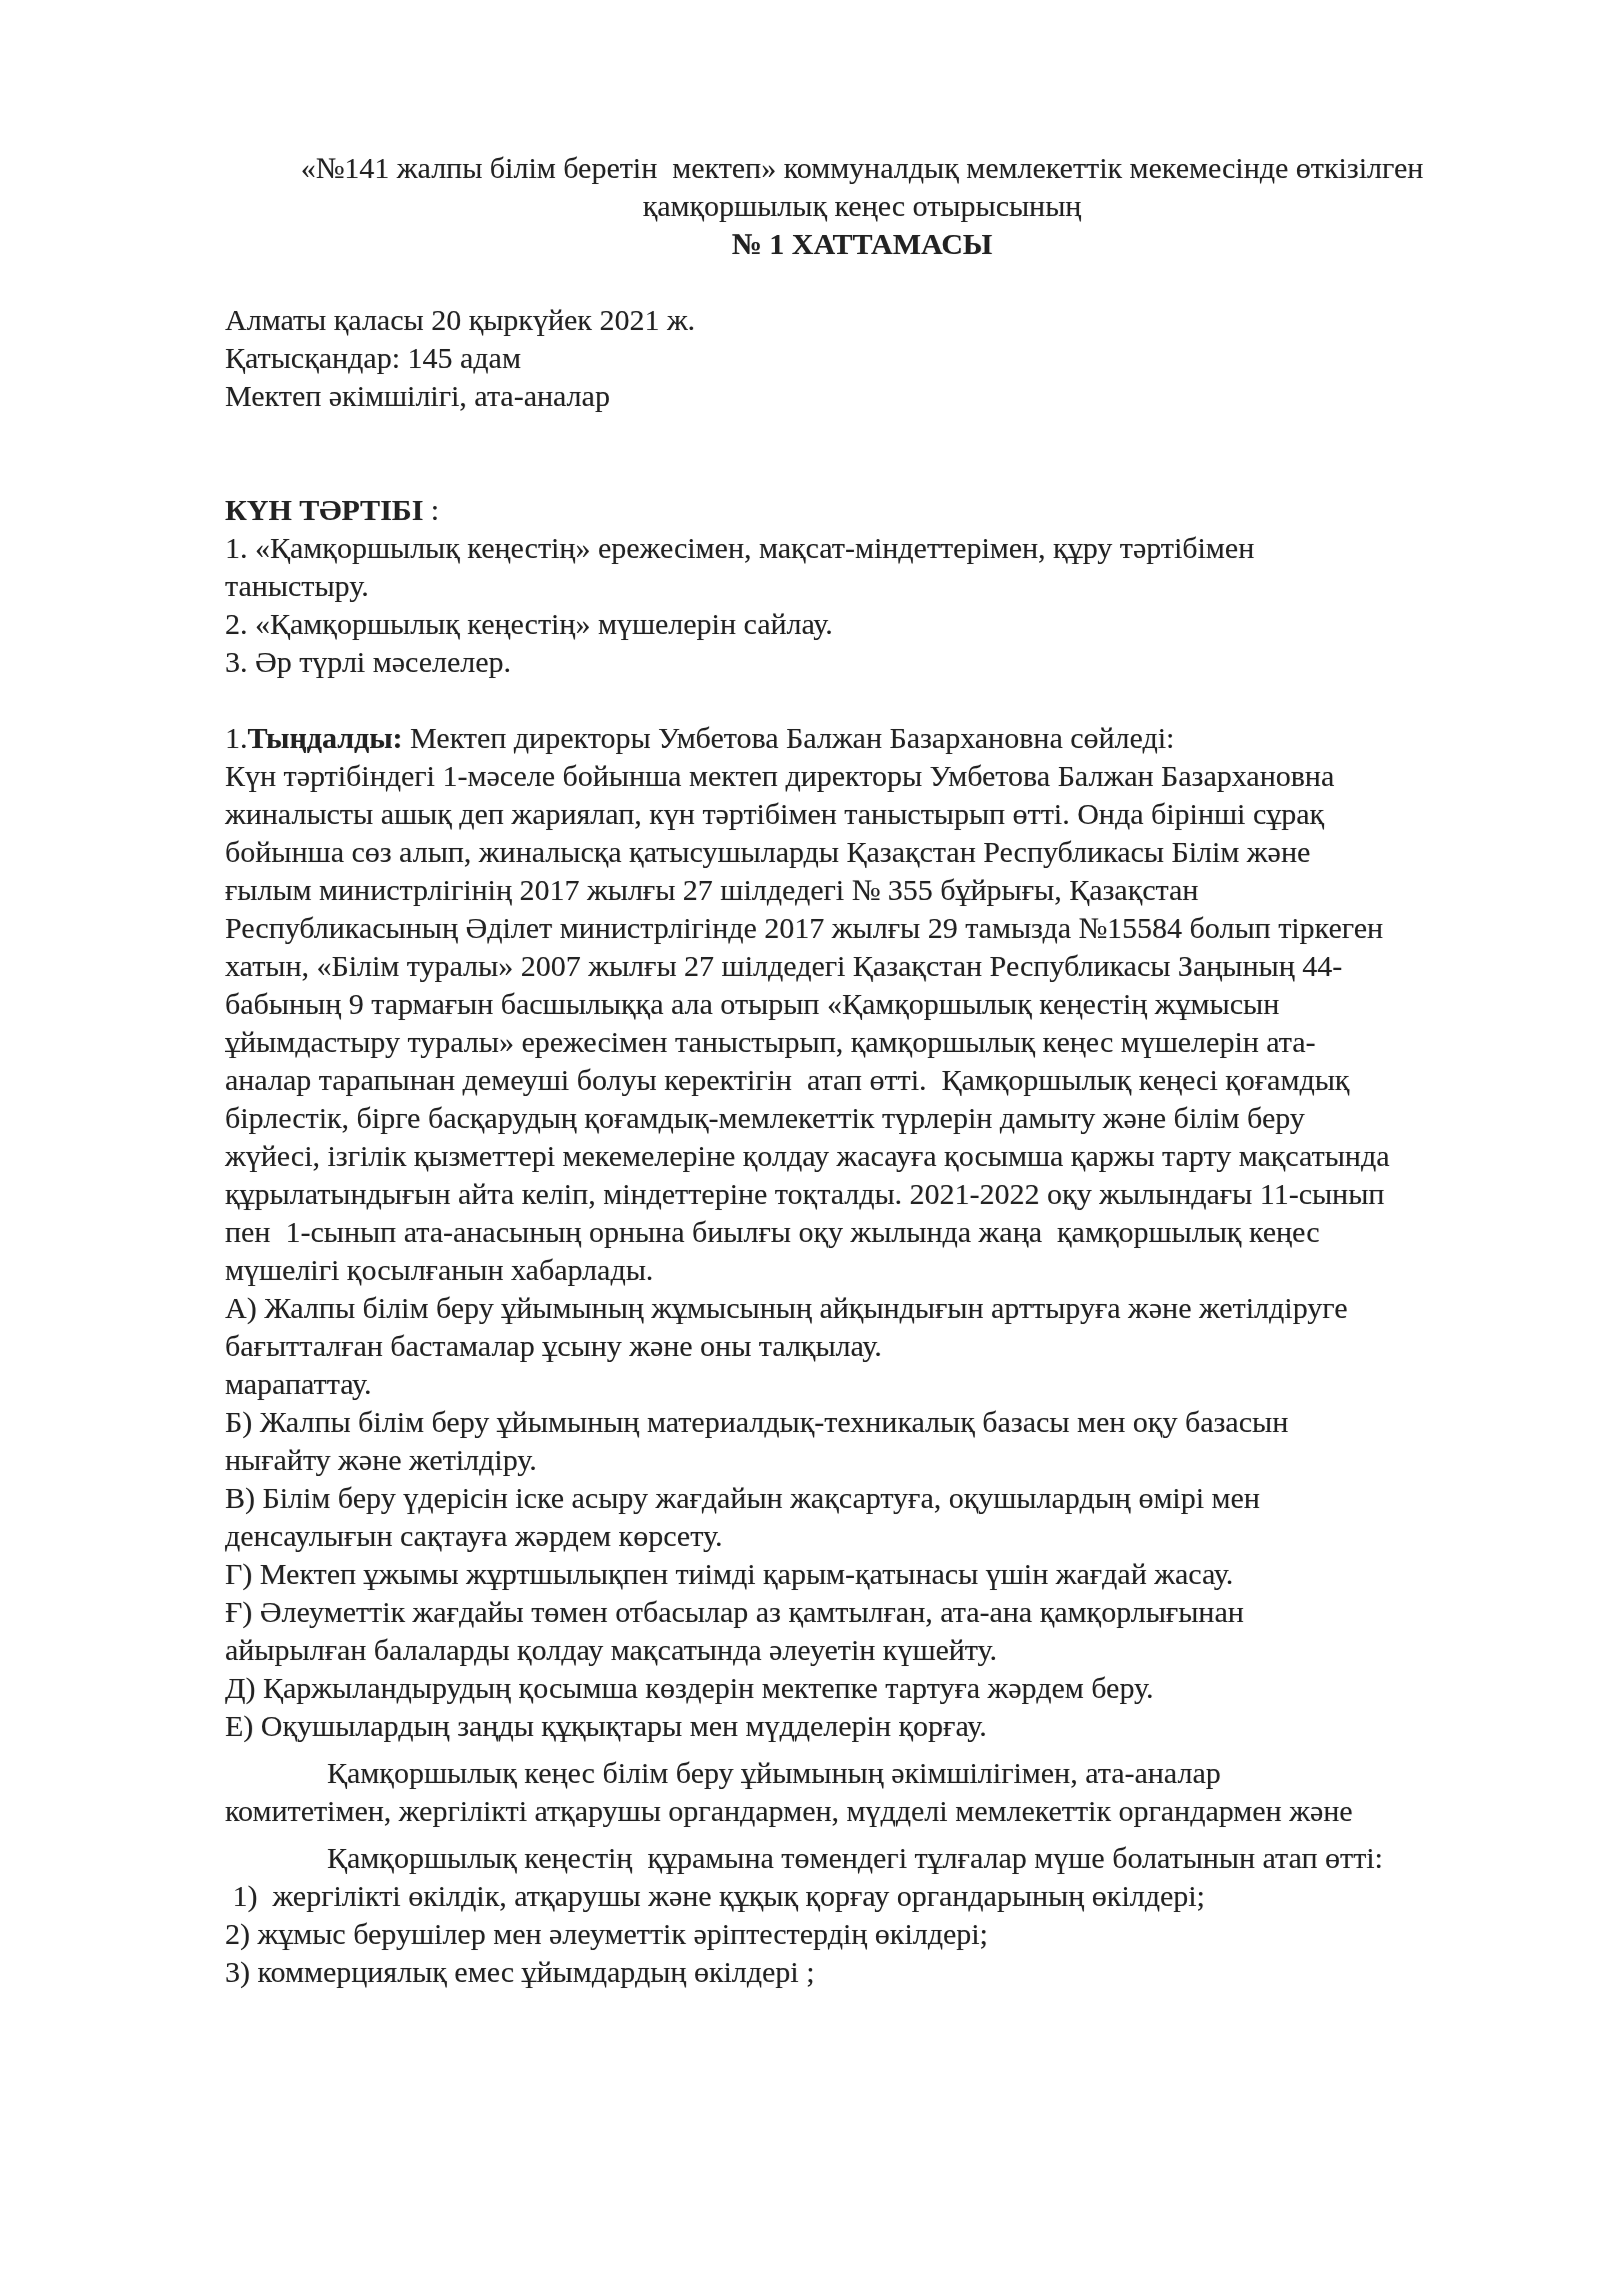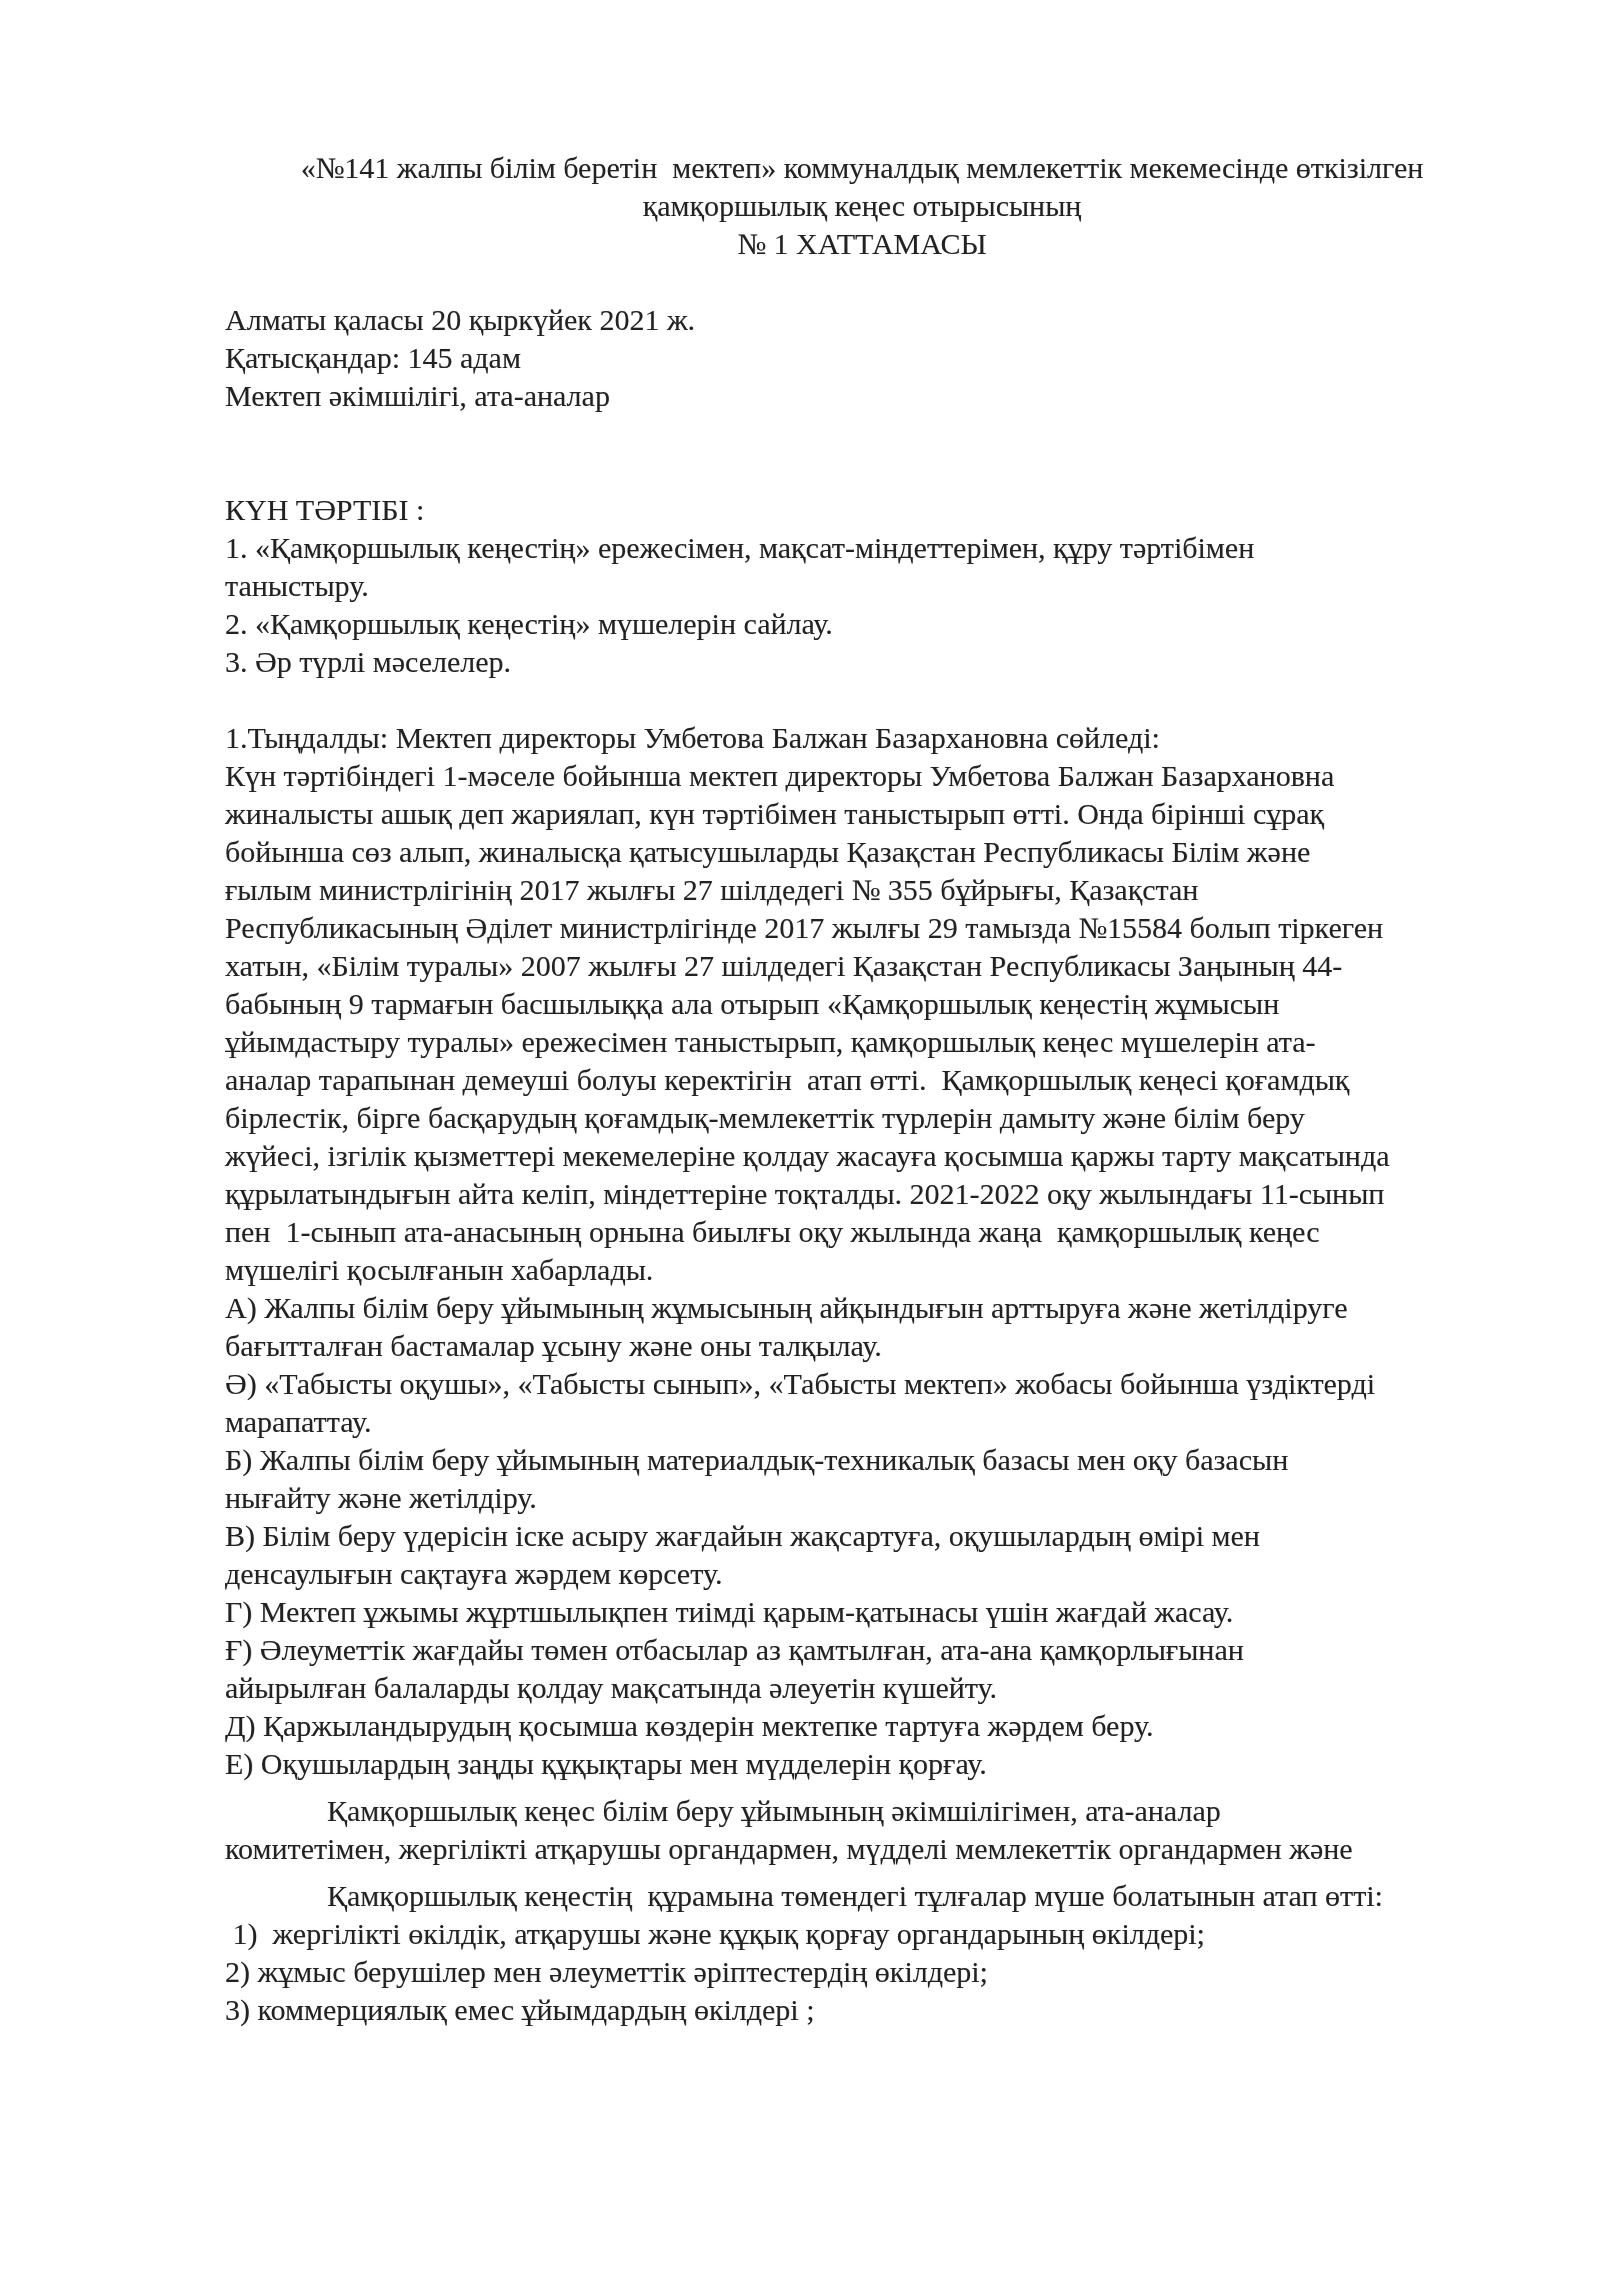--- a/index.html
+++ b/index.html
@@ -23,21 +23,21 @@
     position: absolute;
     left: 225px;
     top: 149px;
     width: 1274px;
   }
   .line {
     height: 38px;
     white-space: pre;
   }
   .center { text-align: center; }
-  .bold, b { font-weight: normal; }
+  .bold, b { font-weight: bold; }
   .indent { text-indent: 102px; margin-top: 9px; }
 </style>
 </head>
 <body>
 
 <div class="page">
   <div class="doc">
 
     <div class="line center">«№141 жалпы білім беретін  мектеп» коммуналдық мемлекеттік мекемесінде өткізілген</div>
     <div class="line center">қамқоршылық кеңес отырысының</div>
@@ -71,21 +71,20 @@
     <div class="line">бабының 9 тармағын басшылыққа ала отырып «Қамқоршылық кеңестің жұмысын</div>
     <div class="line">ұйымдастыру туралы» ережесімен таныстырып, қамқоршылық кеңес мүшелерін ата-</div>
     <div class="line">аналар тарапынан демеуші болуы керектігін  атап өтті.  Қамқоршылық кеңесі қоғамдық</div>
     <div class="line">бірлестік, бірге басқарудың қоғамдық-мемлекеттік түрлерін дамыту және білім беру</div>
     <div class="line">жүйесі, ізгілік қызметтері мекемелеріне қолдау жасауға қосымша қаржы тарту мақсатында</div>
     <div class="line">құрылатындығын айта келіп, міндеттеріне тоқталды. 2021-2022 оқу жылындағы 11-сынып</div>
     <div class="line">пен  1-сынып ата-анасының орнына биылғы оқу жылында жаңа  қамқоршылық кеңес</div>
     <div class="line">мүшелігі қосылғанын хабарлады.</div>
     <div class="line">А) Жалпы білім беру ұйымының жұмысының айқындығын арттыруға және жетілдіруге</div>
     <div class="line">бағытталған бастамалар ұсыну және оны талқылау.</div>
-    <div class="line">Ә) «Табысты оқушы», «Табысты сынып», «Табысты мектеп» жобасы бойынша үздіктерді</div>
     <div class="line">марапаттау.</div>
     <div class="line">Б) Жалпы білім беру ұйымының материалдық-техникалық базасы мен оқу базасын</div>
     <div class="line">нығайту және жетілдіру.</div>
     <div class="line">В) Білім беру үдерісін іске асыру жағдайын жақсартуға, оқушылардың өмірі мен</div>
     <div class="line">денсаулығын сақтауға жәрдем көрсету.</div>
     <div class="line">Г) Мектеп ұжымы жұртшылықпен тиімді қарым-қатынасы үшін жағдай жасау.</div>
     <div class="line">Ғ) Әлеуметтік жағдайы төмен отбасылар аз қамтылған, ата-ана қамқорлығынан</div>
     <div class="line">айырылған балаларды қолдау мақсатында әлеуетін күшейту.</div>
     <div class="line">Д) Қаржыландырудың қосымша көздерін мектепке тартуға жәрдем беру.</div>
     <div class="line">Е) Оқушылардың заңды құқықтары мен мүдделерін қорғау.</div>

